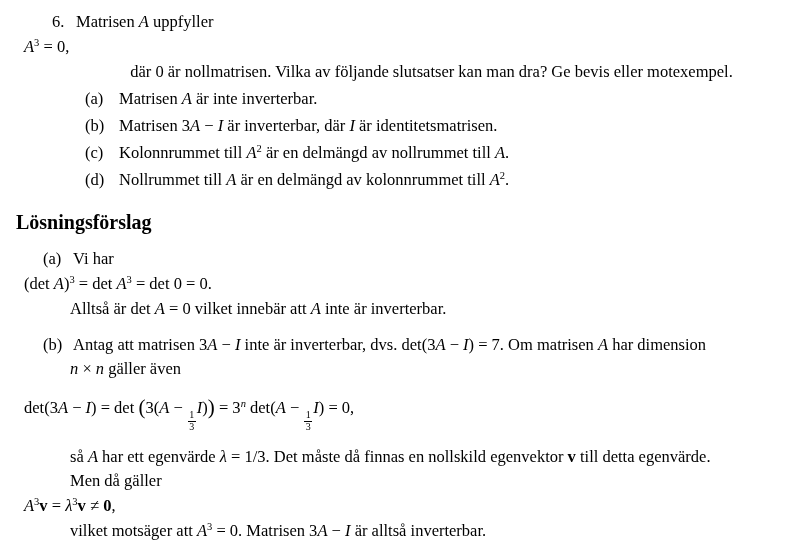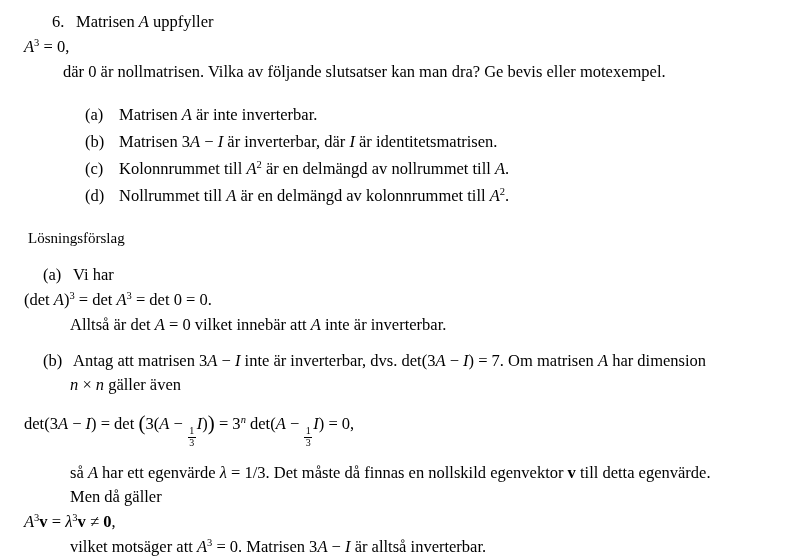--- a/index.html
+++ b/index.html
@@ -38,31 +38,31 @@
   .eq {
     margin-left: 24px;
     text-align: left;
     white-space: nowrap;
     line-height: 26px;
   }
   .lh30 { line-height: 30px; }
 
   .intro { margin-left: 52px; }
   .num { display: inline-block; width: 24px; }
-  .desc { margin-left: 63px; }
+  .desc { margin-left: 63px; text-align: center; }
 
-  .sublist { margin-top: 19px; }
+  .sublist { margin-top: 3px; }
   .subitem { margin-left: 85px; margin-bottom: 3px; white-space: nowrap; }
   .sublabel { display: inline-block; width: 34px; }
 
   .heading {
-    margin-left: 28px;
+    margin-left: 16px;
     margin-top: 18px;
-    font-weight: 400;
-    font-size: 15px;
+    font-weight: 700;
+    font-size: 20px;
   }
 
   .solitem { margin-left: 43px; white-space: nowrap; }
   .sollabel { display: inline-block; width: 30px; }
   .cont { margin-left: 70px; }
 
   .mt6 { margin-top: 12px; }
   .mt11 { margin-top: 0; }
   .mt12 { margin-top: 12px; }
   .mt13 { margin-top: 13px; }

